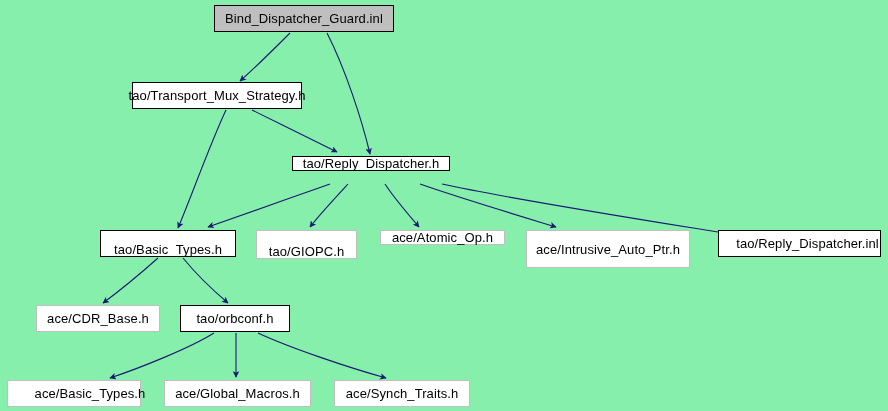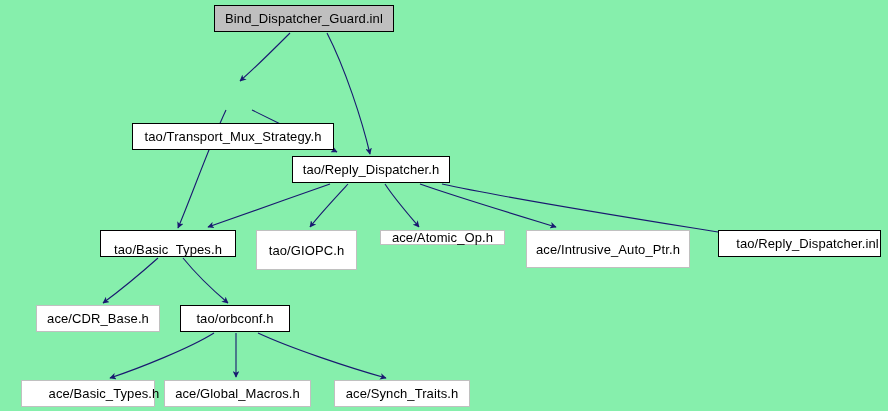--- a/index.html
+++ b/index.html
@@ -71,48 +71,48 @@
       <path d="M 158 258 C 140 274 118 292 103 303" fill="none" stroke="#191970" stroke-width="1.1" marker-end="url(#arrow)"></path>
       <path d="M 183 258 C 196 274 215 292 228 303" fill="none" stroke="#191970" stroke-width="1.1" marker-end="url(#arrow)"></path>
       <path d="M 214 333 C 190 348 140 368 110 378" fill="none" stroke="#191970" stroke-width="1.1" marker-end="url(#arrow)"></path>
       <path d="M 236 333 L 236 377" fill="none" stroke="#191970" stroke-width="1.1" marker-end="url(#arrow)"></path>
       <path d="M 258 333 C 290 348 350 368 386 378" fill="none" stroke="#191970" stroke-width="1.1" marker-end="url(#arrow)"></path>
     </svg>
   <div id="node-layer">
       <div class="node root" style="left: 214px; top: 5px; width: 180px; height: 27px;">
         <span class="node-label">Bind_Dispatcher_Guard.inl</span>
       </div>
-      <div class="node solid" style="left: 132px; top: 82px; width: 202px; height: 27px; margin-top: 41px;">
+      <div class="node solid" style="left: 132px; top: 82px; width: 170px; height: 27px;">
         <span class="node-label">tao/Transport_Mux_Strategy.h</span>
       </div>
-      <div class="node solid" style="left: 292px; top: 156px; width: 158px; height: 27px;">
+      <div class="node solid" style="left: 292px; top: 156px; width: 158px; height: 15px;">
         <span class="node-label">tao/Reply_Dispatcher.h</span>
       </div>
       <div class="node solid" style="left: 100px; top: 230px; width: 136px; height: 27px; align-items: flex-end;">
         <span class="node-label">tao/Basic_Types.h</span>
       </div>
-      <div class="node" style="left: 256px; top: 230px; width: 101px; height: 40px;">
+      <div class="node" style="left: 256px; top: 230px; width: 101px; height: 29px; align-items: flex-end;">
         <span class="node-label">tao/GIOPC.h</span>
       </div>
       <div class="node" style="left: 380px; top: 230px; width: 125px; height: 15px;">
         <span class="node-label">ace/Atomic_Op.h</span>
       </div>
       <div class="node" style="left: 526px; top: 230px; width: 164px; height: 38px;">
         <span class="node-label">ace/Intrusive_Auto_Ptr.h</span>
       </div>
       <div class="node solid" style="left: 718px; top: 230px; width: 163px; height: 27px; padding-left: 16px;">
         <span class="node-label">tao/Reply_Dispatcher.inl</span>
       </div>
       <div class="node" style="left: 36px; top: 305px; width: 124px; height: 27px;">
         <span class="node-label">ace/CDR_Base.h</span>
       </div>
       <div class="node solid" style="left: 180px; top: 305px; width: 110px; height: 27px;">
         <span class="node-label">tao/orbconf.h</span>
       </div>
-      <div class="node" style="left: 21px; top: 380px; width: 134px; height: 27px; padding-left: 32px;">
+      <div class="node" style="left: 7px; top: 380px; width: 134px; height: 27px; padding-left: 32px;">
         <span class="node-label">ace/Basic_Types.h</span>
       </div>
       <div class="node" style="left: 164px; top: 380px; width: 147px; height: 27px;">
         <span class="node-label">ace/Global_Macros.h</span>
       </div>
       <div class="node" style="left: 334px; top: 380px; width: 136px; height: 27px;">
         <span class="node-label">ace/Synch_Traits.h</span>
       </div>
     </div>
 </div>

